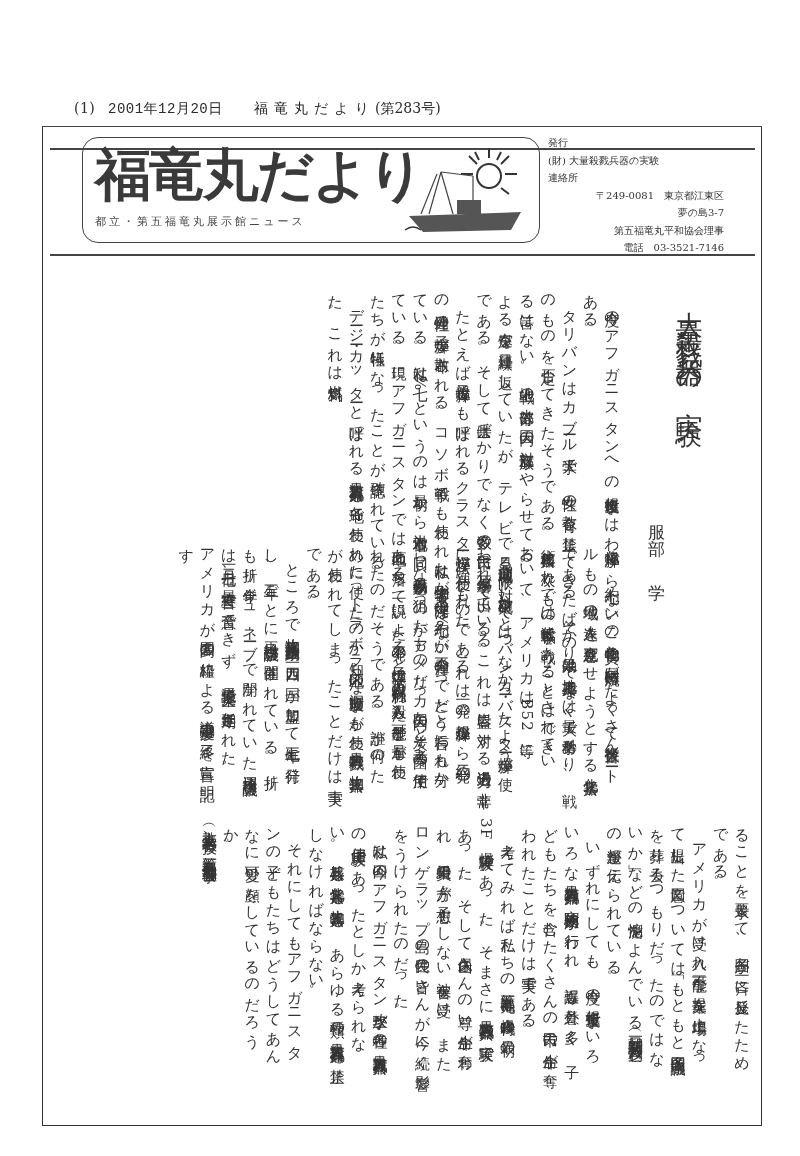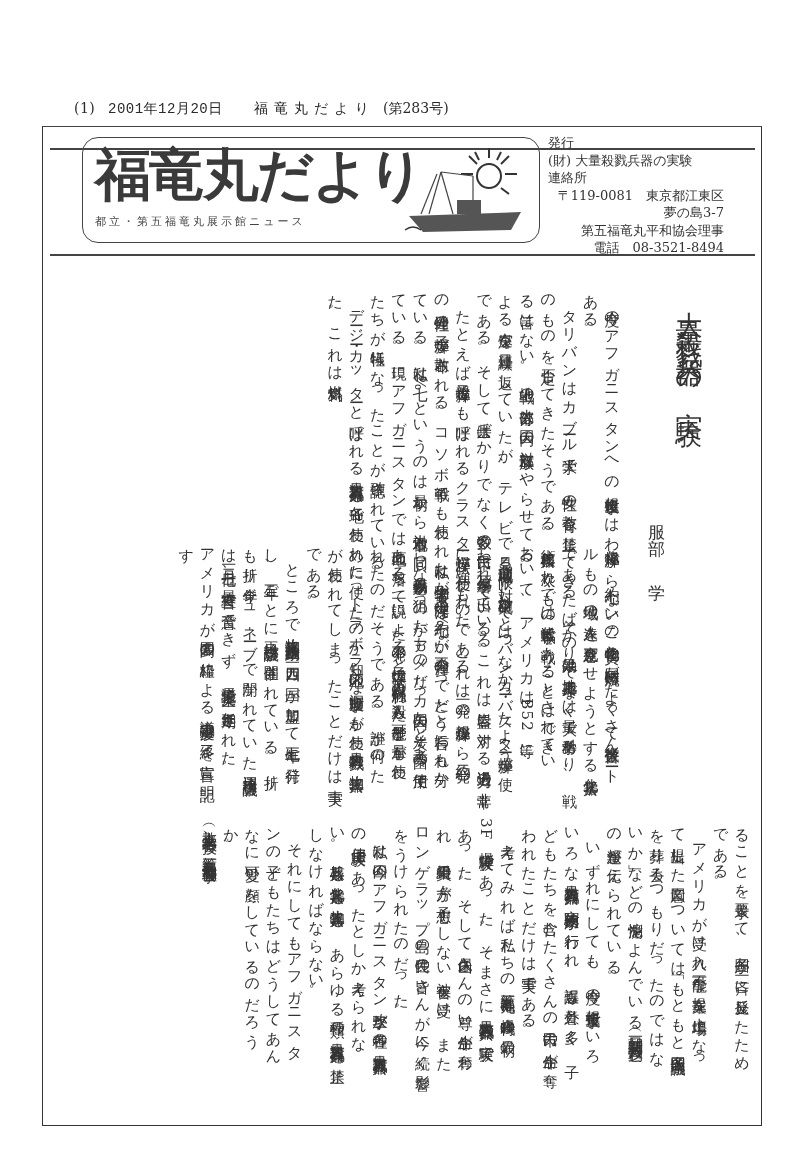--- a/index.html
+++ b/index.html
@@ -1,28 +1,28 @@
 <!DOCTYPE html>
 <html><head>
 <meta charset="utf-8">
 <style>
   html,body{margin:0;padding:0;background:#fff;}
   body{width:800px;height:1156px;position:relative;overflow:hidden;font-family:"DejaVu Serif","Liberation Serif",serif;color:#2a2a2a;}
   .running-head{position:absolute;top:100px;left:74px;width:660px;height:22px;font-size:14px;letter-spacing:0.5px;white-space:nowrap;}
   .running-head .pg{position:absolute;left:0;top:0;}
   .running-head .date{position:absolute;left:34px;top:0;font-family:Liberation Mono, monospace;}
   .running-head .title{position:absolute;left:180px;top:0;letter-spacing:6px;}
-  .running-head .title .issue{letter-spacing:0;margin-left:8px;}
+  .running-head .title .issue{letter-spacing:0;}
   .frame{position:absolute;left:42px;top:126px;width:720px;height:1000px;border-left:1.5px solid #333;border-right:1.5px solid #333;border-bottom:1.5px solid #333;border-top:1.5px solid #444;box-sizing:border-box;}
   .rule{position:absolute;left:50px;width:705px;height:2px;background:#444;}
   .masthead{position:absolute;left:82px;top:137px;width:458px;height:106px;border:1.5px solid #444;border-radius:16px;box-sizing:border-box;}
   .mast-title{position:absolute;left:12px;top:4px;font-size:56px;font-weight:bold;letter-spacing:-2px;color:#3a3a3a;font-family:"DejaVu Serif",serif;line-height:64px;}
   .mast-sub{position:absolute;left:12px;top:76px;font-size:11px;letter-spacing:3px;color:#444;}
   .ship{position:absolute;left:318px;top:6px;width:130px;height:96px;}
-  .publisher{position:absolute;left:548px;top:134px;width:180px;font-size:13px;line-height:17.5px;color:#333;}
+  .publisher{position:absolute;left:548px;top:134px;width:180px;font-size:10px;line-height:17.5px;color:#333;}
   .publisher .r{text-align:right;padding-right:4px;}
   .vcol{position:absolute;writing-mode:vertical-rl;font-size:15px;line-height:21.3px;letter-spacing:1.2px;color:#333;}
   .vcol p{margin:0;text-indent:1em;}
   .vcol p.noind{text-indent:0;}
   .headline{position:absolute;writing-mode:vertical-rl;left:671px;top:290px;font-size:27px;letter-spacing:10px;color:#333;}
   .author{position:absolute;writing-mode:vertical-rl;left:646px;top:512px;font-size:17px;letter-spacing:14px;color:#333;}
 </style>
 </head>
 <body>
 
@@ -61,24 +61,24 @@
     <path d="M8 72 L120 68 L110 86 L22 88 Z" fill="#555"></path>
     <rect x="56" y="56" width="24" height="14" fill="#555"></rect>
     <path d="M4 86 q8 -6 16 0" fill="none" stroke="#333" stroke-width="1.5"></path>
   </svg>
 </div>
 
 <div class="publisher">
   <div>発行</div>
   <div>(財) 大量殺戮兵器の実験</div>
   <div>連絡所</div>
-  <div class="r">〒119-0081　東京都江東区</div>
+  <div class="r">〒249-0081　東京都江東区</div>
   <div class="r">夢の島3-7</div>
   <div class="r">第五福竜丸平和協会理事</div>
-  <div class="r">電話　08-3521-8494</div>
+  <div class="r">電話　03-3521-7146</div>
 </div>
 
 <div class="headline">大量殺戮兵器の実験</div>
 <div class="author">服部　学</div>
 
 <div class="vcol" style="right:178px;top:284px;height:478px;width:540px;">
   <p>今度のアフガニスタンへの報復攻撃にはわからないことがたくさんある。</p>
   <p>タリバンはカブール大学で、女性の教育を禁止してきたばかりでなく、科学そのものを否定してきたそうである。それでは近代戦争を戦うことはできる筈はない。地上戦の大部分は国内の対立部族にやらせておいて、アメリカはB52等による空爆を連日繰り返していたが、テレビで見る限り対空砲火ひとつなかったようである。そして兵士ばかりでなく多数の市民に死傷者が出ている。</p>
   <p>たとえば親子爆弾とも呼ばれるクラスター爆弾が使われた。これは一発の親爆弾から約二〇〇発の連発性の子爆弾が散布される。コソボ戦争でも使われたが子爆弾の約七%が不発弾だったと言われている。私は七%というのは最初から対人地雷と同じ殺傷効果を狙ったものだったと考えている。現にアフガニスタンでは地面に落ちていた不発の子爆弾に触れた子どもたちが犠牲になったことが確認されている。</p>
   <p>デージー・カッターと呼ばれる大量殺戮兵器も各地で使われた。トラボラ地区の洞窟攻撃にも使われた。これは燃料気</p>

